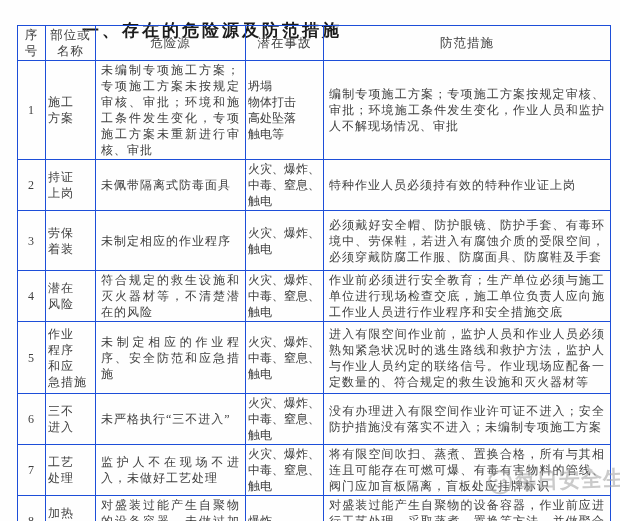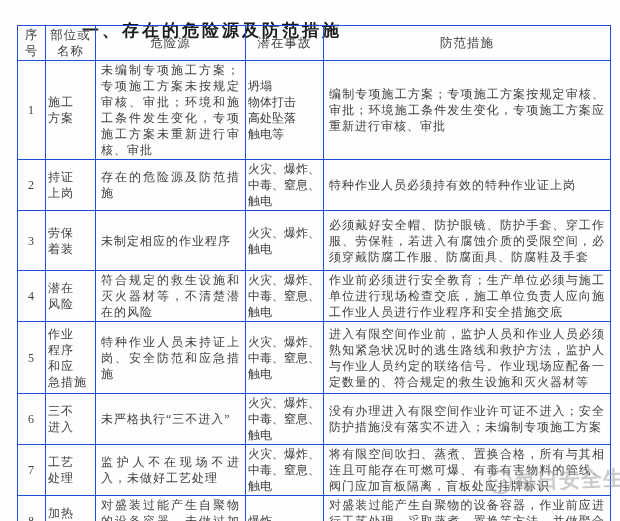--- a/index.html
+++ b/index.html
@@ -64,58 +64,58 @@
   </tr>
   <tr style="height:66px">
     <td class="c-no">1</td>
     <td class="c-name">施工
 方案</td>
     <td class="c-hazard">未编制专项施工方案；专项施工方案未按规定审核、审批；环境和施工条件发生变化，专项施工方案未重新进行审核、审批</td>
     <td class="c-accident">坍塌
 物体打击
 高处坠落
 触电等</td>
-    <td class="c-measure">编制专项施工方案；专项施工方案按规定审核、审批；环境施工条件发生变化，专项施工方案应重新进行审核、审批</td>
+    <td class="c-measure">编制专项施工方案；专项施工方案按规定审核、审批；环境施工条件发生变化，作业人员和监护人不解现场情况、审批</td>
   </tr>
   <tr style="height:40px">
     <td class="c-no">2</td>
     <td class="c-name">持证
 上岗</td>
-    <td class="c-hazard">存在的危险源及防范措施</td>
+    <td class="c-hazard">未佩带隔离式防毒面具</td>
     <td class="c-accident">火灾、爆炸、
 中毒、窒息、
 触电</td>
     <td class="c-measure">特种作业人员必须持有效的特种作业证上岗</td>
   </tr>
   <tr style="height:60px">
     <td class="c-no">3</td>
     <td class="c-name">劳保
 着装</td>
     <td class="c-hazard">未制定相应的作业程序</td>
     <td class="c-accident">火灾、爆炸、
 触电</td>
-    <td class="c-measure">必须戴好安全帽、防护眼镜、防护手套、穿工作服、劳保鞋，若进入有腐蚀介质的受限空间，必须穿戴防腐工作服、防腐面具、防腐鞋及手套</td>
+    <td class="c-measure">必须戴好安全帽、防护眼镜、防护手套、有毒环境中、劳保鞋，若进入有腐蚀介质的受限空间，必须穿戴防腐工作服、防腐面具、防腐鞋及手套</td>
   </tr>
   <tr style="height:50px">
     <td class="c-no">4</td>
     <td class="c-name">潜在
 风险</td>
     <td class="c-hazard">符合规定的救生设施和灭火器材等，不清楚潜在的风险</td>
     <td class="c-accident">火灾、爆炸、
 中毒、窒息、
 触电</td>
     <td class="c-measure">作业前必须进行安全教育；生产单位必须与施工单位进行现场检查交底，施工单位负责人应向施工作业人员进行作业程序和安全措施交底</td>
   </tr>
   <tr style="height:72px">
     <td class="c-no">5</td>
     <td class="c-name">作业
 程序
 和应
 急措施</td>
-    <td class="c-hazard">特种作业人员未持证上岗、安全防范和应急措施</td>
+    <td class="c-hazard">未制定相应的作业程序、安全防范和应急措施</td>
     <td class="c-accident">火灾、爆炸、
 中毒、窒息、
 触电</td>
     <td class="c-measure">进入有限空间作业前，监护人员和作业人员必须熟知紧急状况时的逃生路线和救护方法，监护人与作业人员约定的联络信号。作业现场应配备一定数量的、符合规定的救生设施和灭火器材等</td>
   </tr>
   <tr style="height:46px">
     <td class="c-no">6</td>
     <td class="c-name">三不
 进入</td>
     <td class="c-hazard">未严格执行“三不进入”</td>

